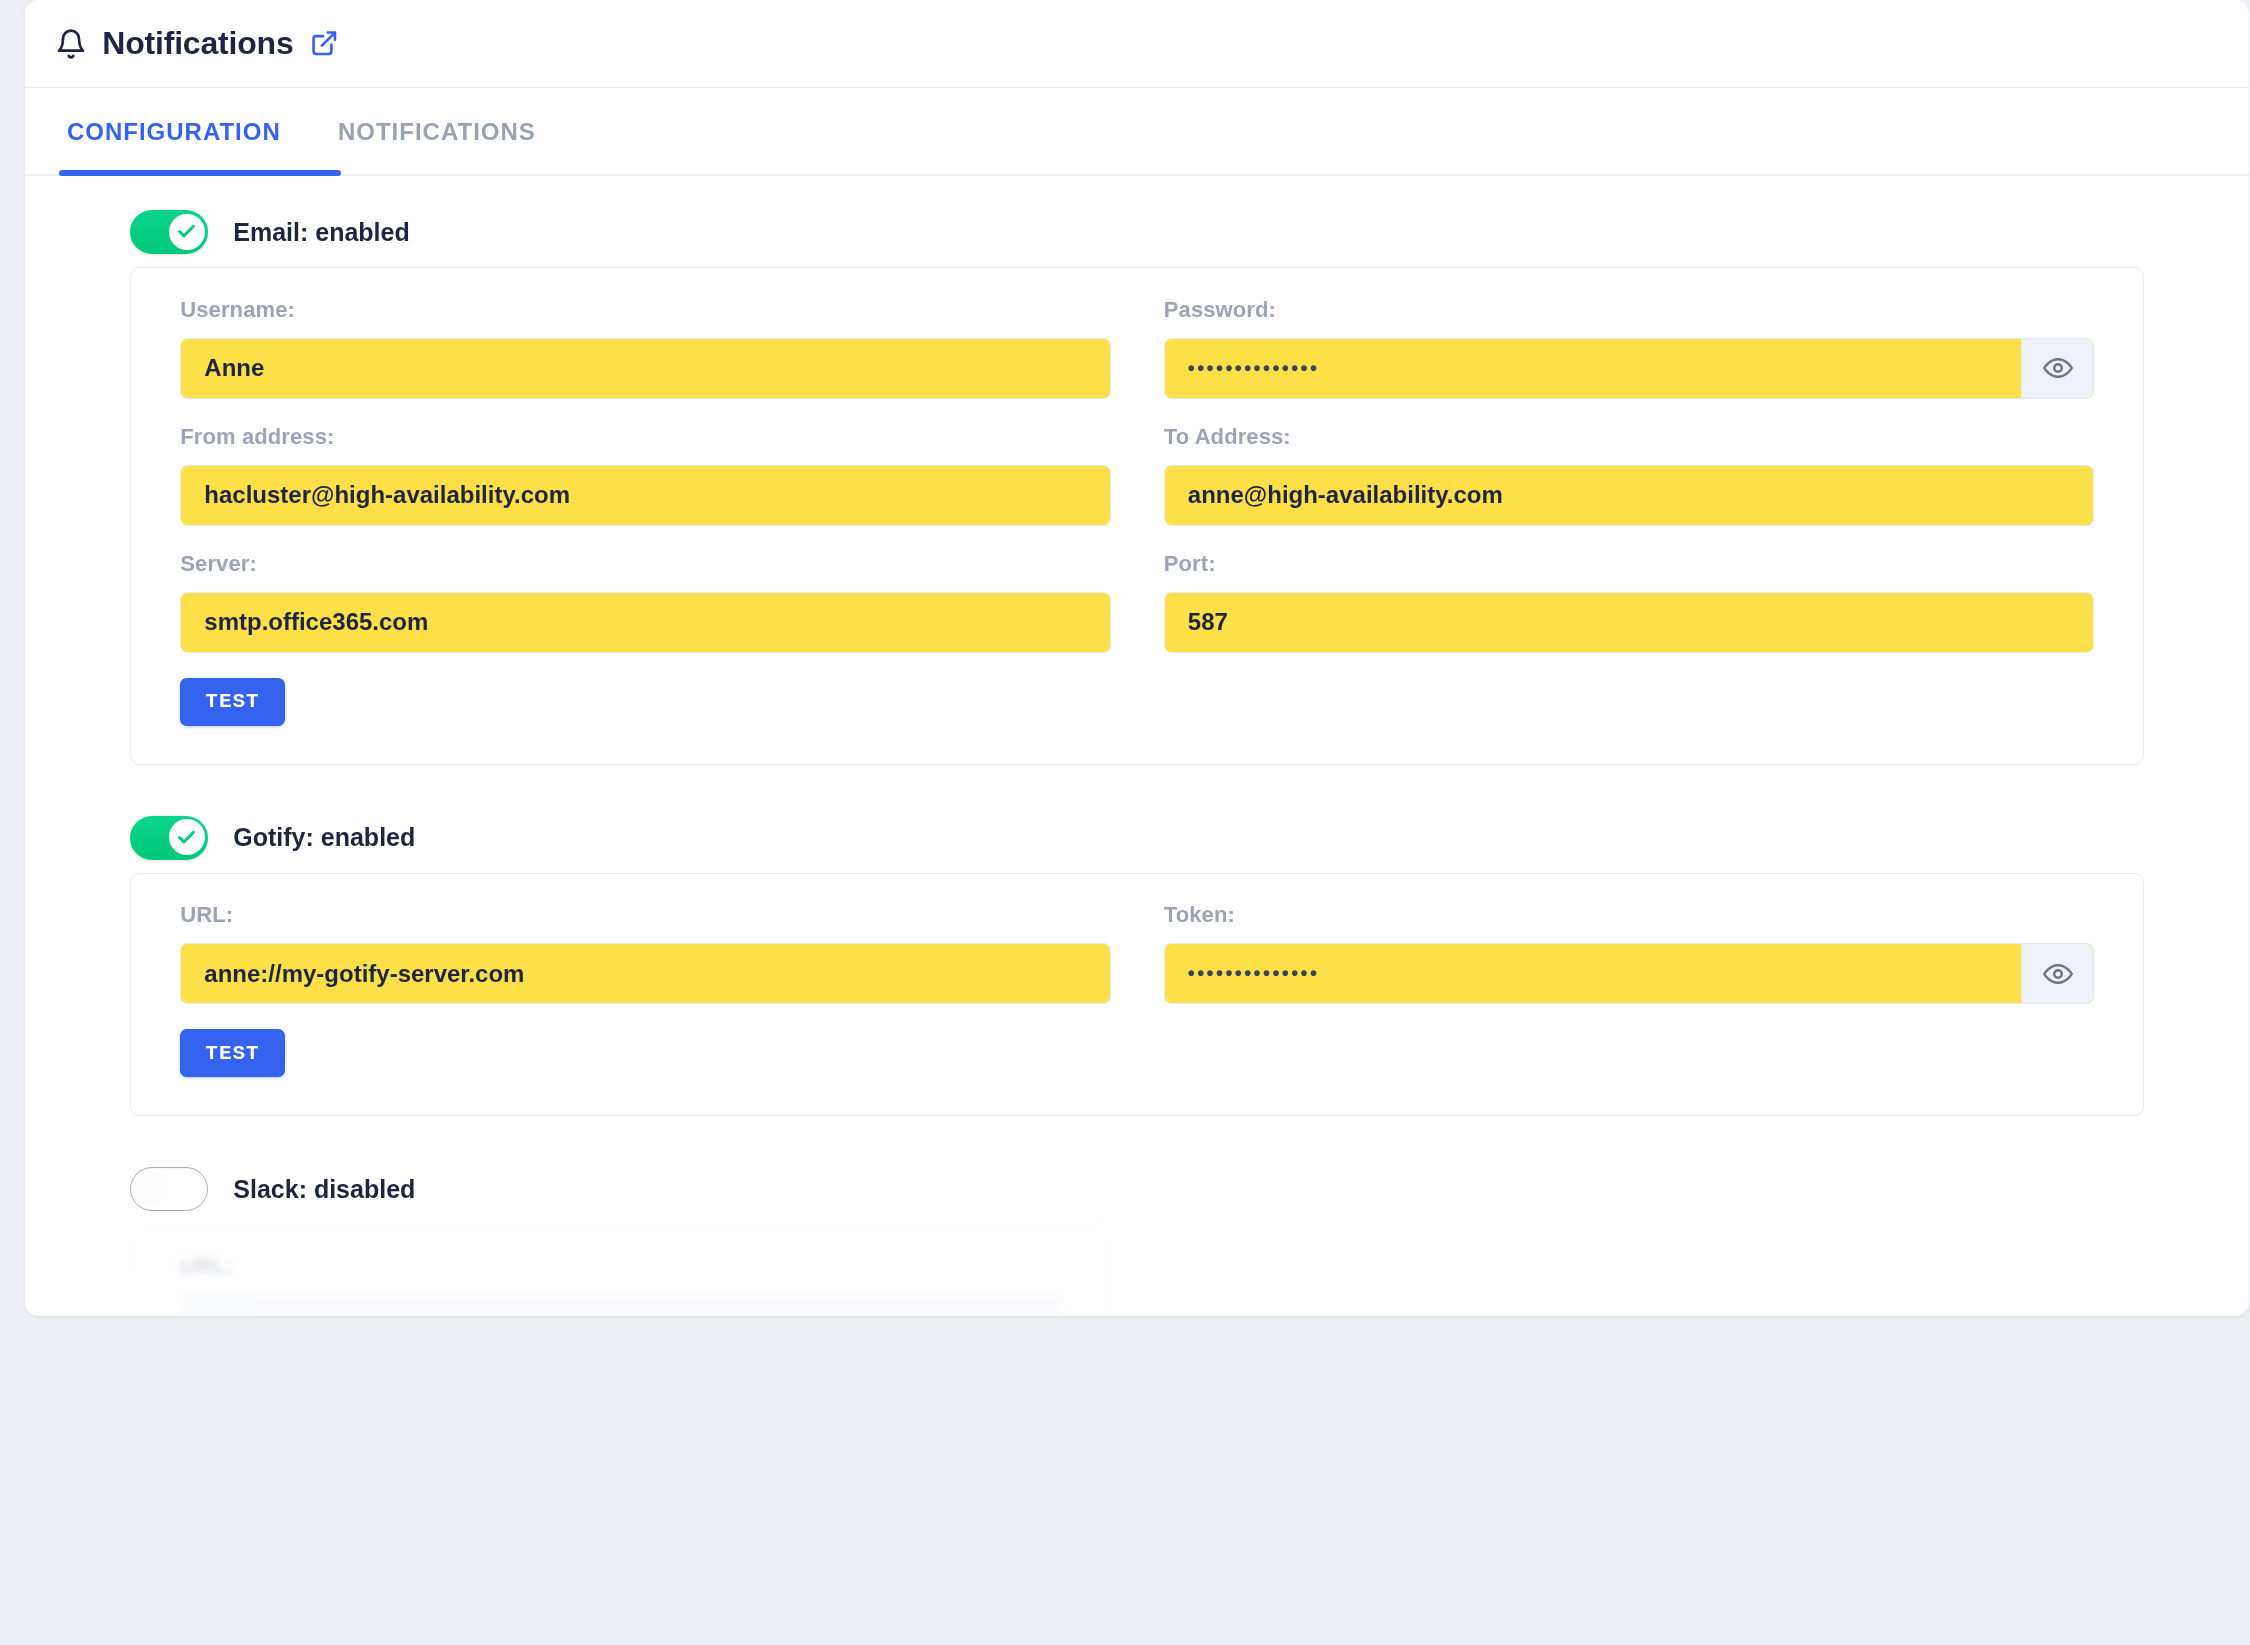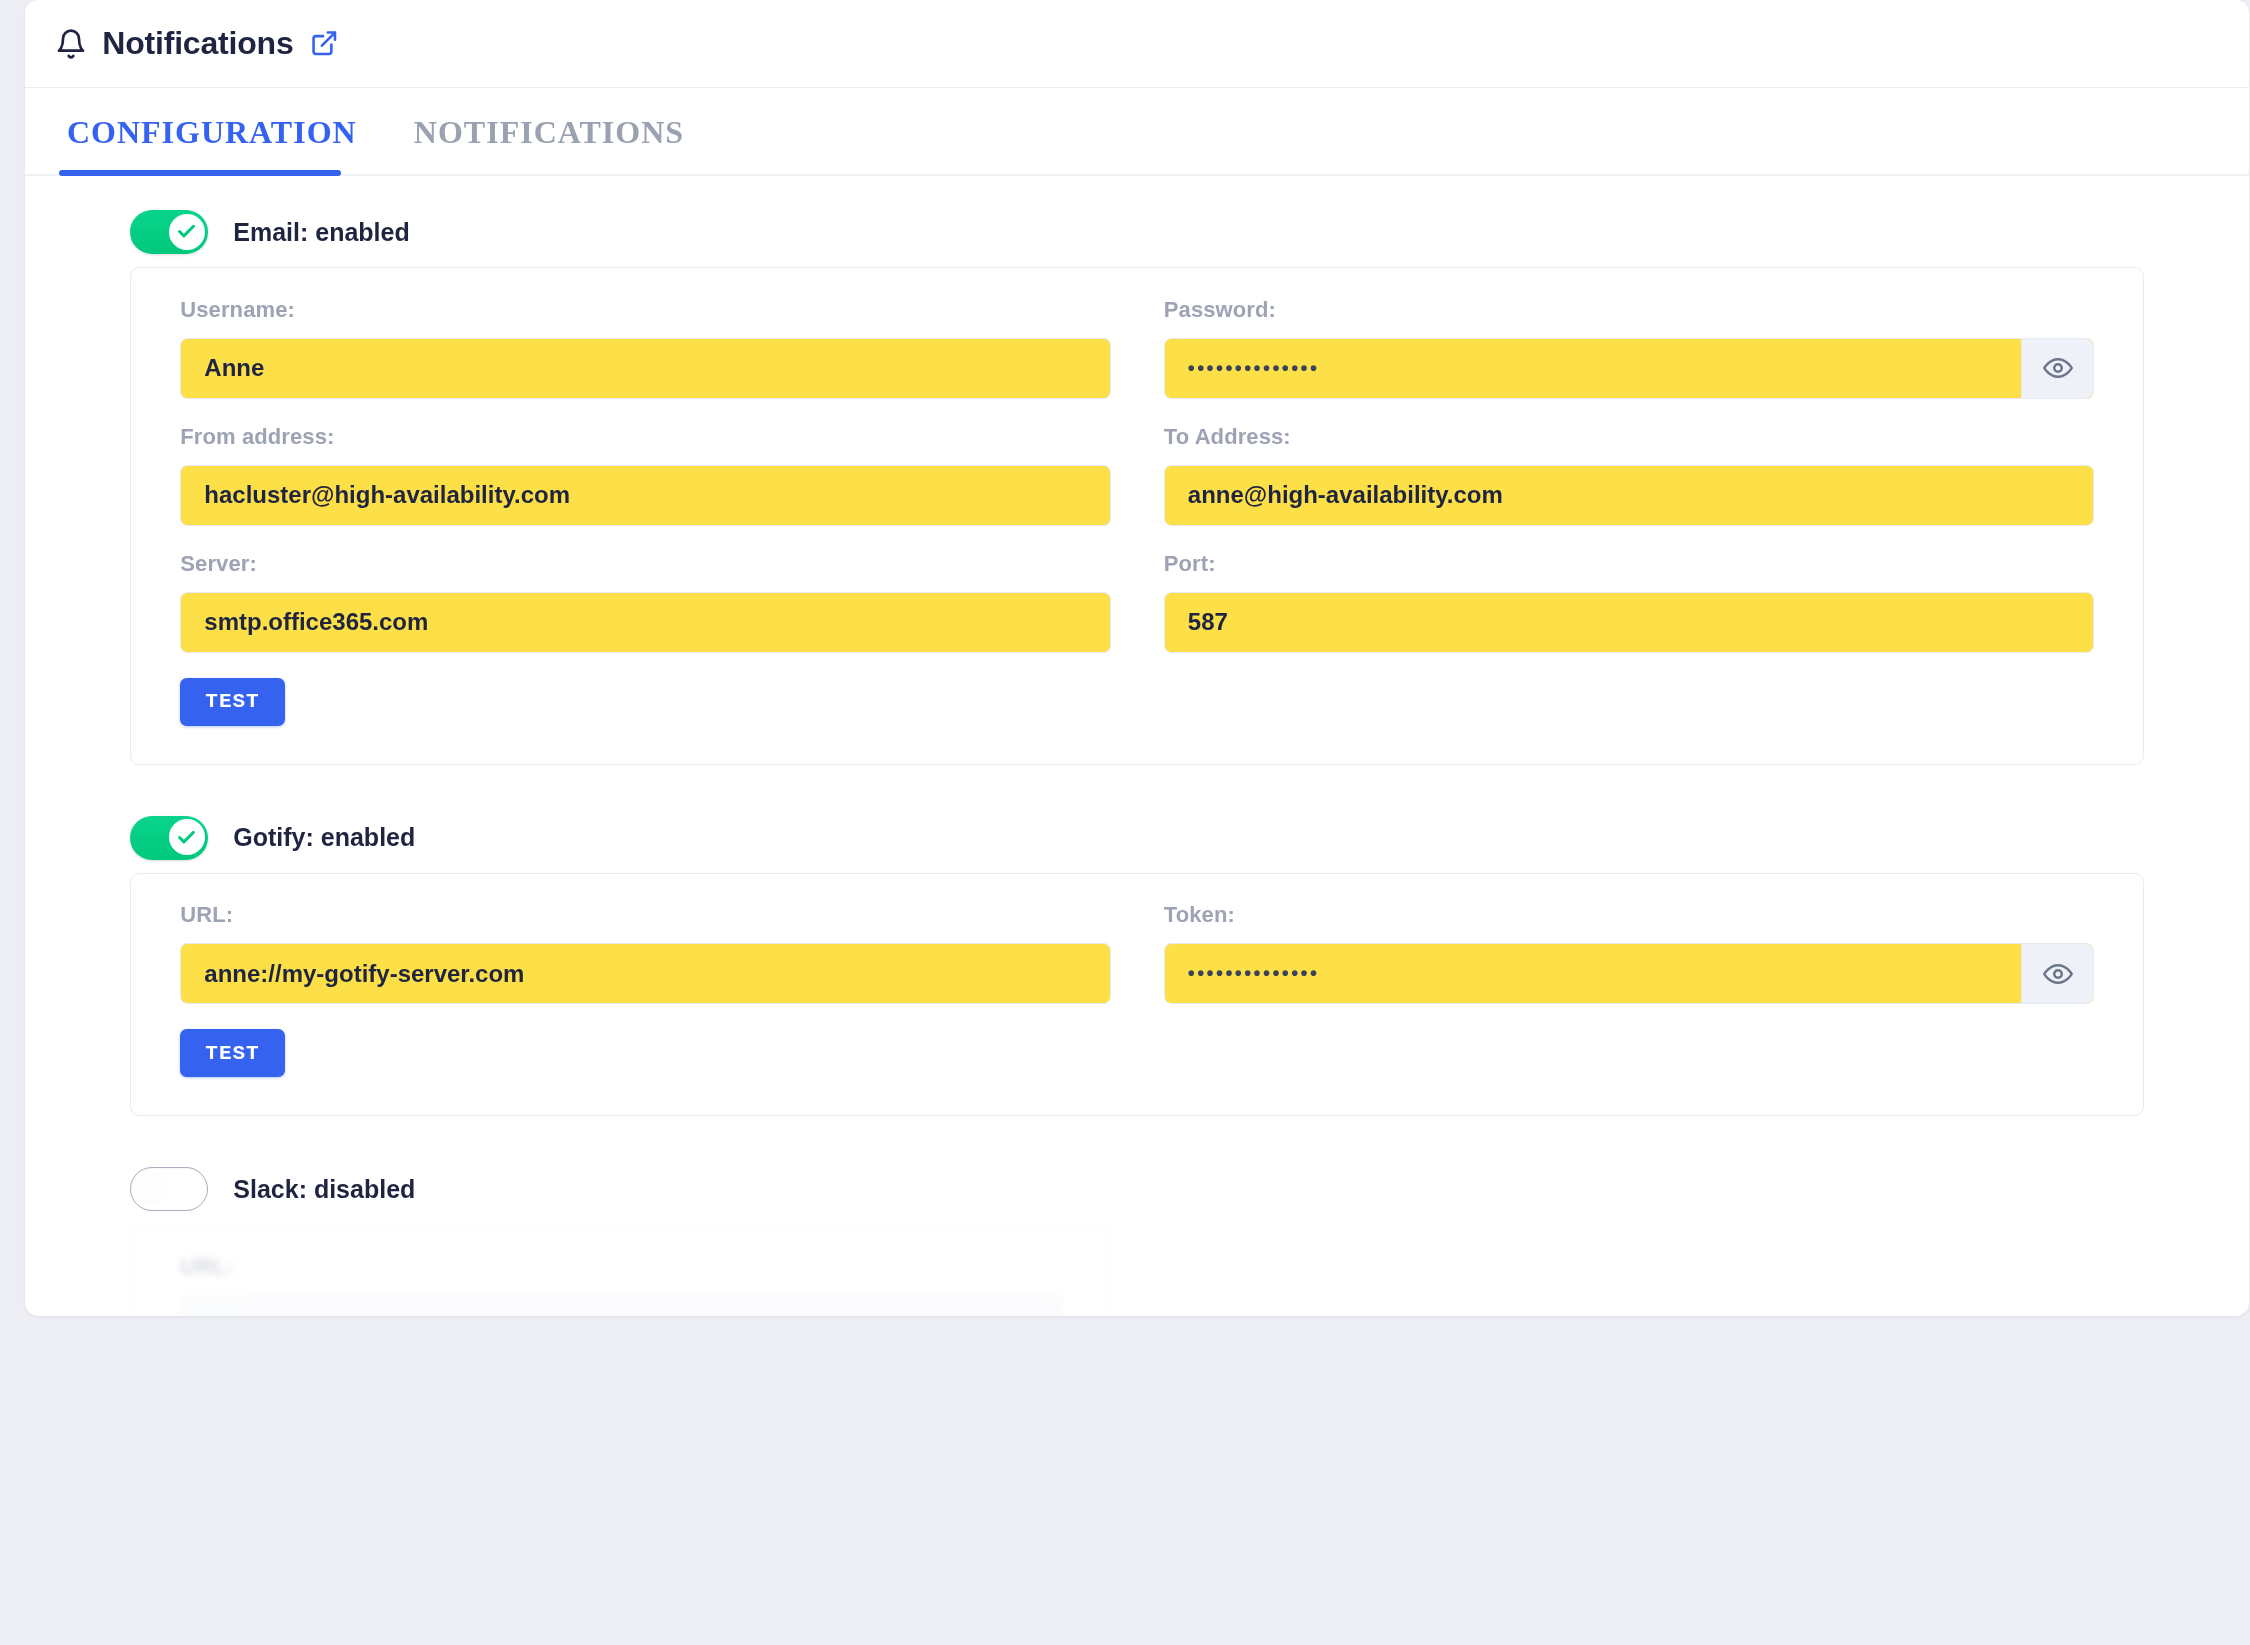--- a/index.html
+++ b/index.html
@@ -48,30 +48,29 @@
   
   .tabs {
     position: relative;
     height: 88px;
     display: flex;
     align-items: center;
     padding-left: 34px;
     background: #ffffff;
   }
   .tab {
-    font-size: 32px;
+    font-size: 24px;
     font-weight: 700;
     letter-spacing: 1px;
     color: #9aa1b0;
     padding: 0 7.6px;
     height: 88px;
     line-height: 88px;
     cursor: pointer;
     white-space: nowrap;
-    font-family: Liberation Serif, serif;
   }
   .tab + .tab { margin-left: 42px; }
   .tab.active { color: #3563f0; }
   .tab-underline {
     position: absolute;
     left: 34px;
     bottom: 0;
     width: 282px;
     height: 5.7px;
     background: #3563f0;

